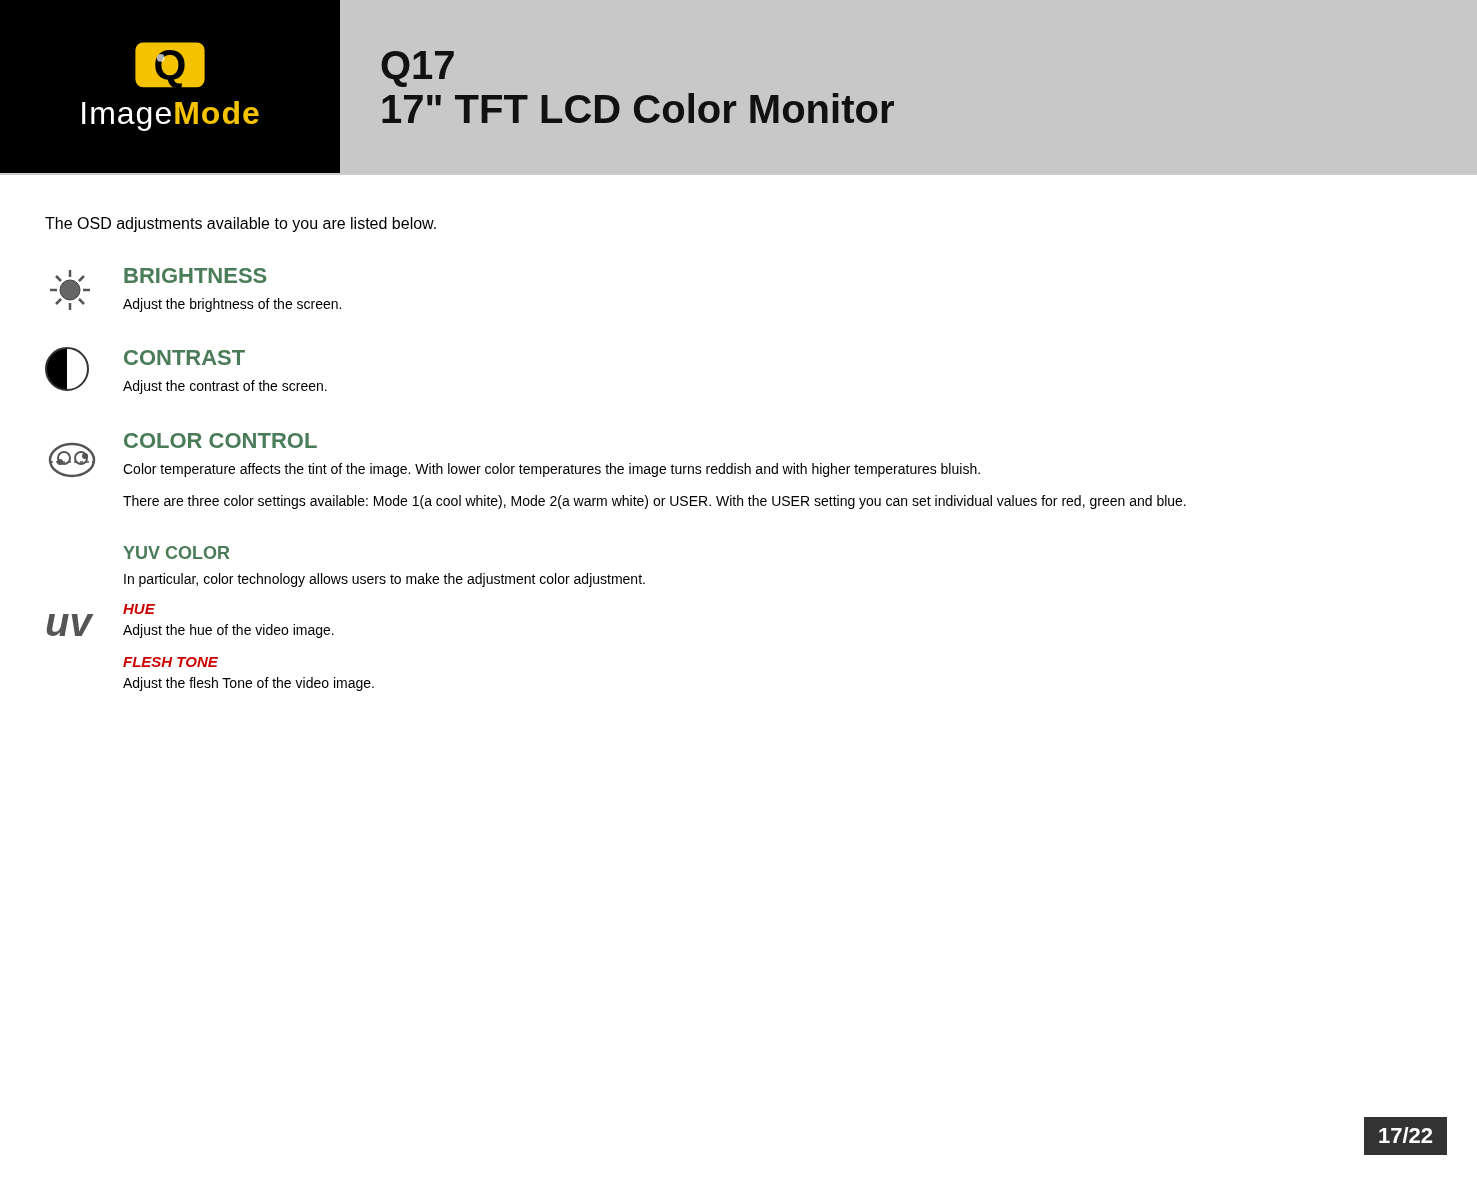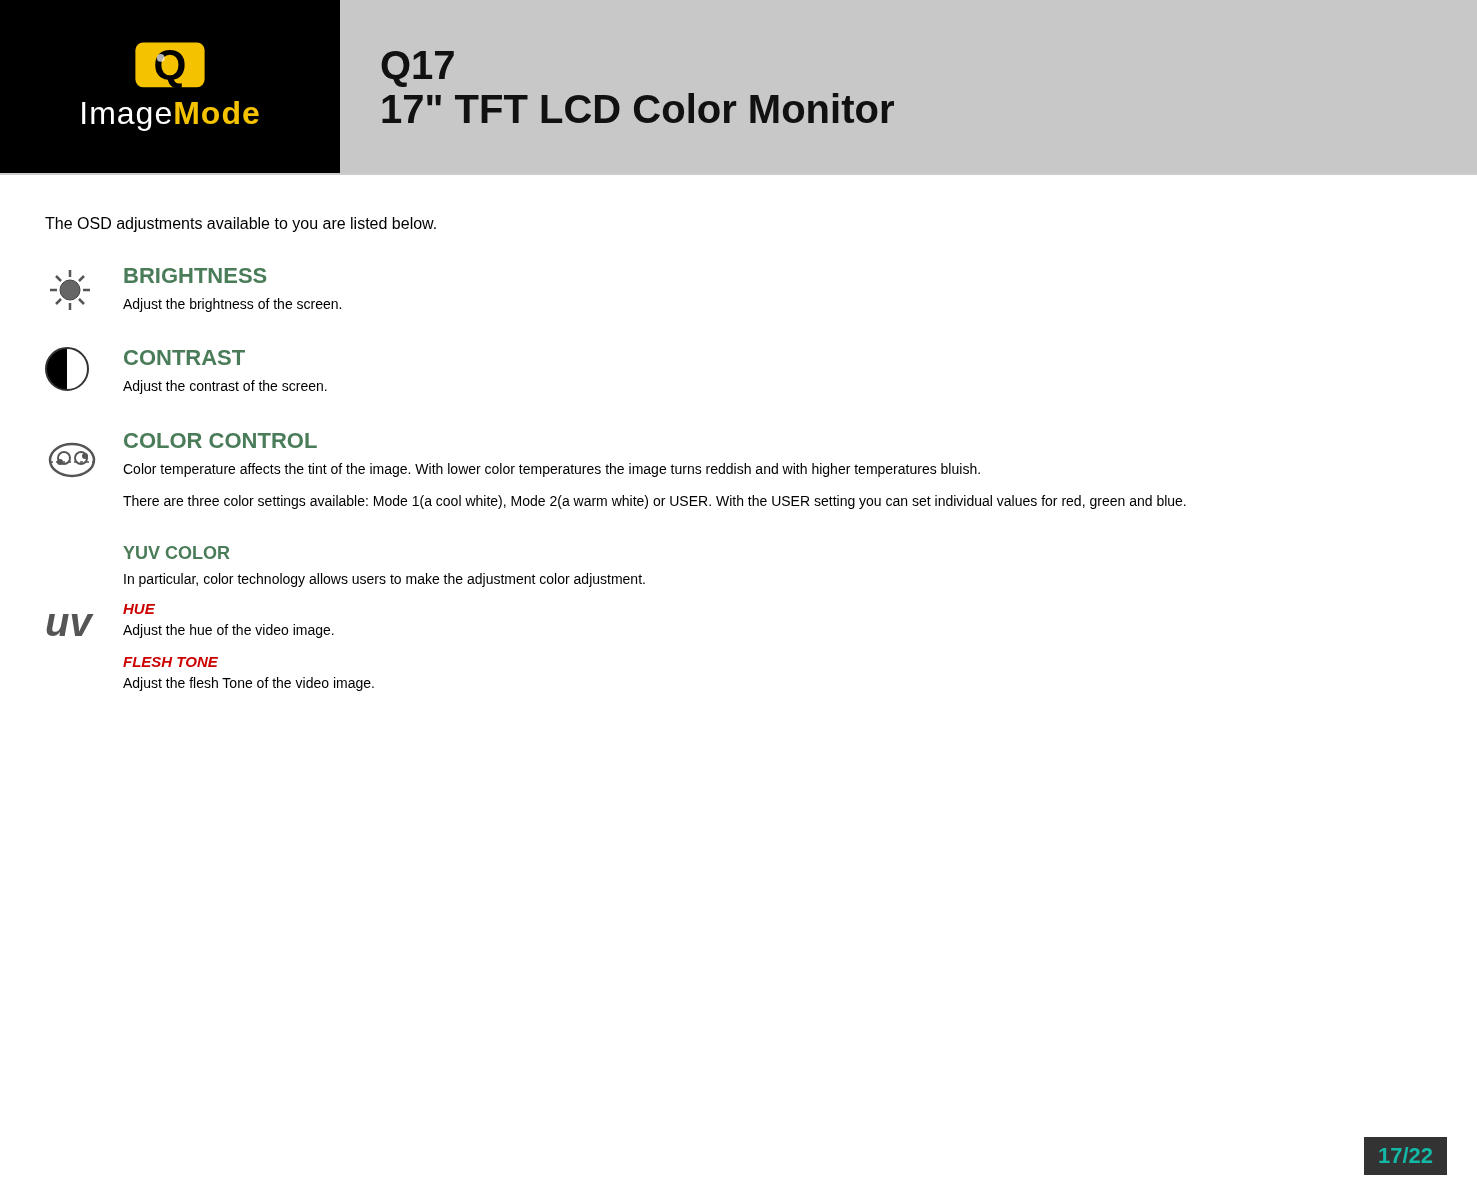--- a/index.html
+++ b/index.html
@@ -180,25 +180,25 @@
     }
     .sub-section-desc {
       font-size: 14px;
       line-height: 1.6;
       margin-bottom: 12px;
     }
 
     
     .page-number {
       position: absolute;
-      bottom: 7px;
+      bottom: 27px;
       right: 30px;
       font-size: 22px;
       font-weight: bold;
-      color: #14b8a6;
+      color: #ffffff;
       background: #333;
       padding: 6px 14px;
     }
 
     
     .sun-icon {
       width: 50px;
       height: 50px;
     }
     .contrast-icon {

